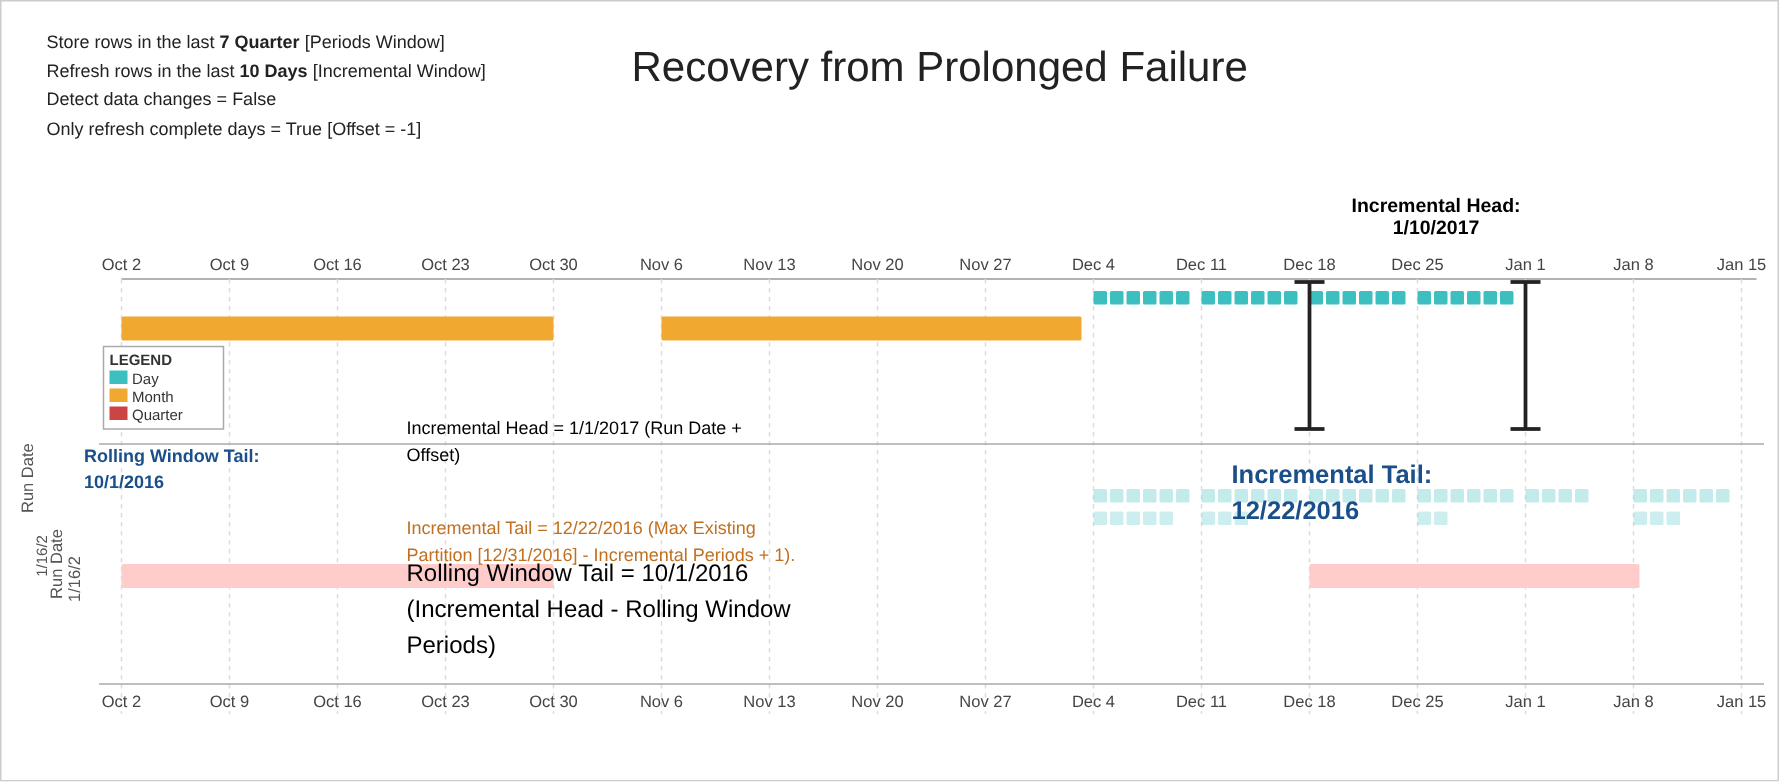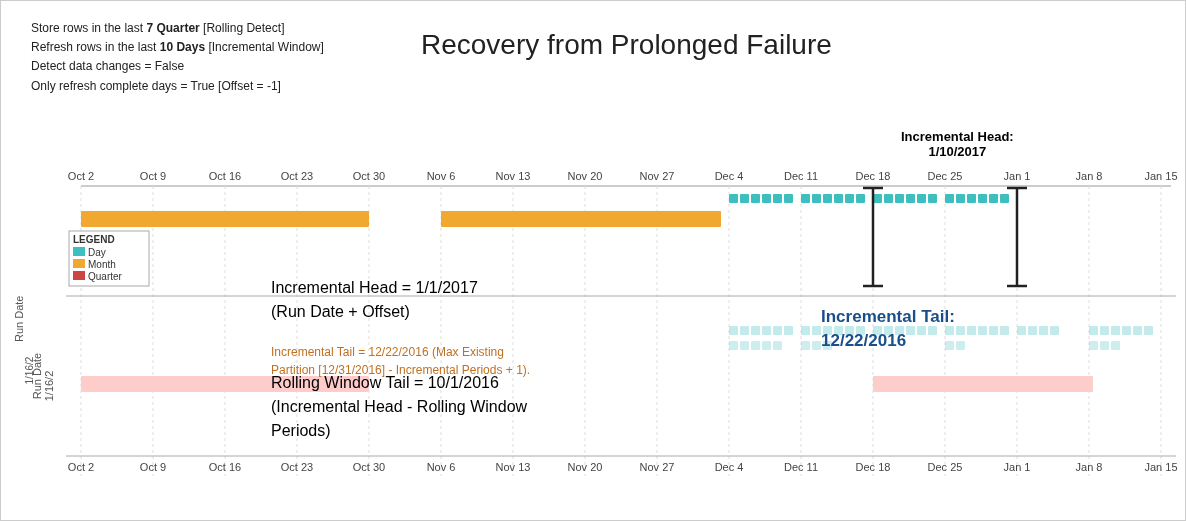--- a/index.html
+++ b/index.html
@@ -68,21 +68,21 @@
       font-size: 12px;
       color: #C07020;
     }
   </style>
 </head>
 <body>
 
 <div class="page">
 
   <div class="info-text">
-    <div>Store rows in the last <b>7 Quarter</b> <span> [Rolling Detect]</span></div>
+    <div>Store rows in the last <b>7 Quarter</b> <span> [Periods Window]</span></div>
     <div>Refresh rows in the last <b>10 Days</b> <span> [Incremental Window]</span></div>
     <div>Detect data changes = False</div>
     <div>Only refresh complete days = True [Offset = -1]</div>
   </div>
 
   <div class="title">Recovery from Prolonged Failure</div>
 
   <div class="inc-head-top">
     <div style="font-size:13px; color:#000;">Incremental Head:</div>
     <div style="font-size:13px; color:#000;">1/10/2017</div>
@@ -253,22 +253,25 @@
     <rect x="68" y="75" width="80" height="55" fill="white" stroke="#aaa" stroke-width="1"></rect>
     <text x="72" y="87" font-size="10" font-weight="bold" fill="#333">LEGEND</text>
     <rect x="72" y="91" width="12" height="9" fill="#3DBFBF"></rect>
     <text x="87" y="100" font-size="10" fill="#333">Day</text>
     <rect x="72" y="103" width="12" height="9" fill="#F0A830"></rect>
     <text x="87" y="112" font-size="10" fill="#333">Month</text>
     <rect x="72" y="115" width="12" height="9" fill="#C44"></rect>
     <text x="87" y="124" font-size="10" fill="#333">Quarter</text>
   </svg>
 
-
-  <div class="annotation-black" style="top:275px; left:270px; width:240px; line-height:1.5; font-size:16px;">
+  <div class="annotation" style="top:295px; left:55px; line-height:1.4;">
+    Rolling Window Tail:<br>10/1/2016
+  </div>
+
+  <div class="annotation-black" style="top:275px; left:270px; width:240px; line-height:1.5; font-size:12px;">
     Incremental Head = 1/1/2017 (Run Date + Offset)
   </div>
 
   <div class="annotation-orange" style="top:310px; left:270px; width:270px; line-height:1.5; font-size:12px;margin-top:32px;">
     Incremental Tail = 12/22/2016 (Max Existing Partition [12/31/2016] - Incremental Periods + 1).
   </div>
 
   <div class="annotation-black" style="top:370px; left:270px; width:280px; line-height:1.5; font-size:16px;">
     Rolling Window Tail = 10/1/2016 (Incremental Head - Rolling Window Periods)
   </div>

